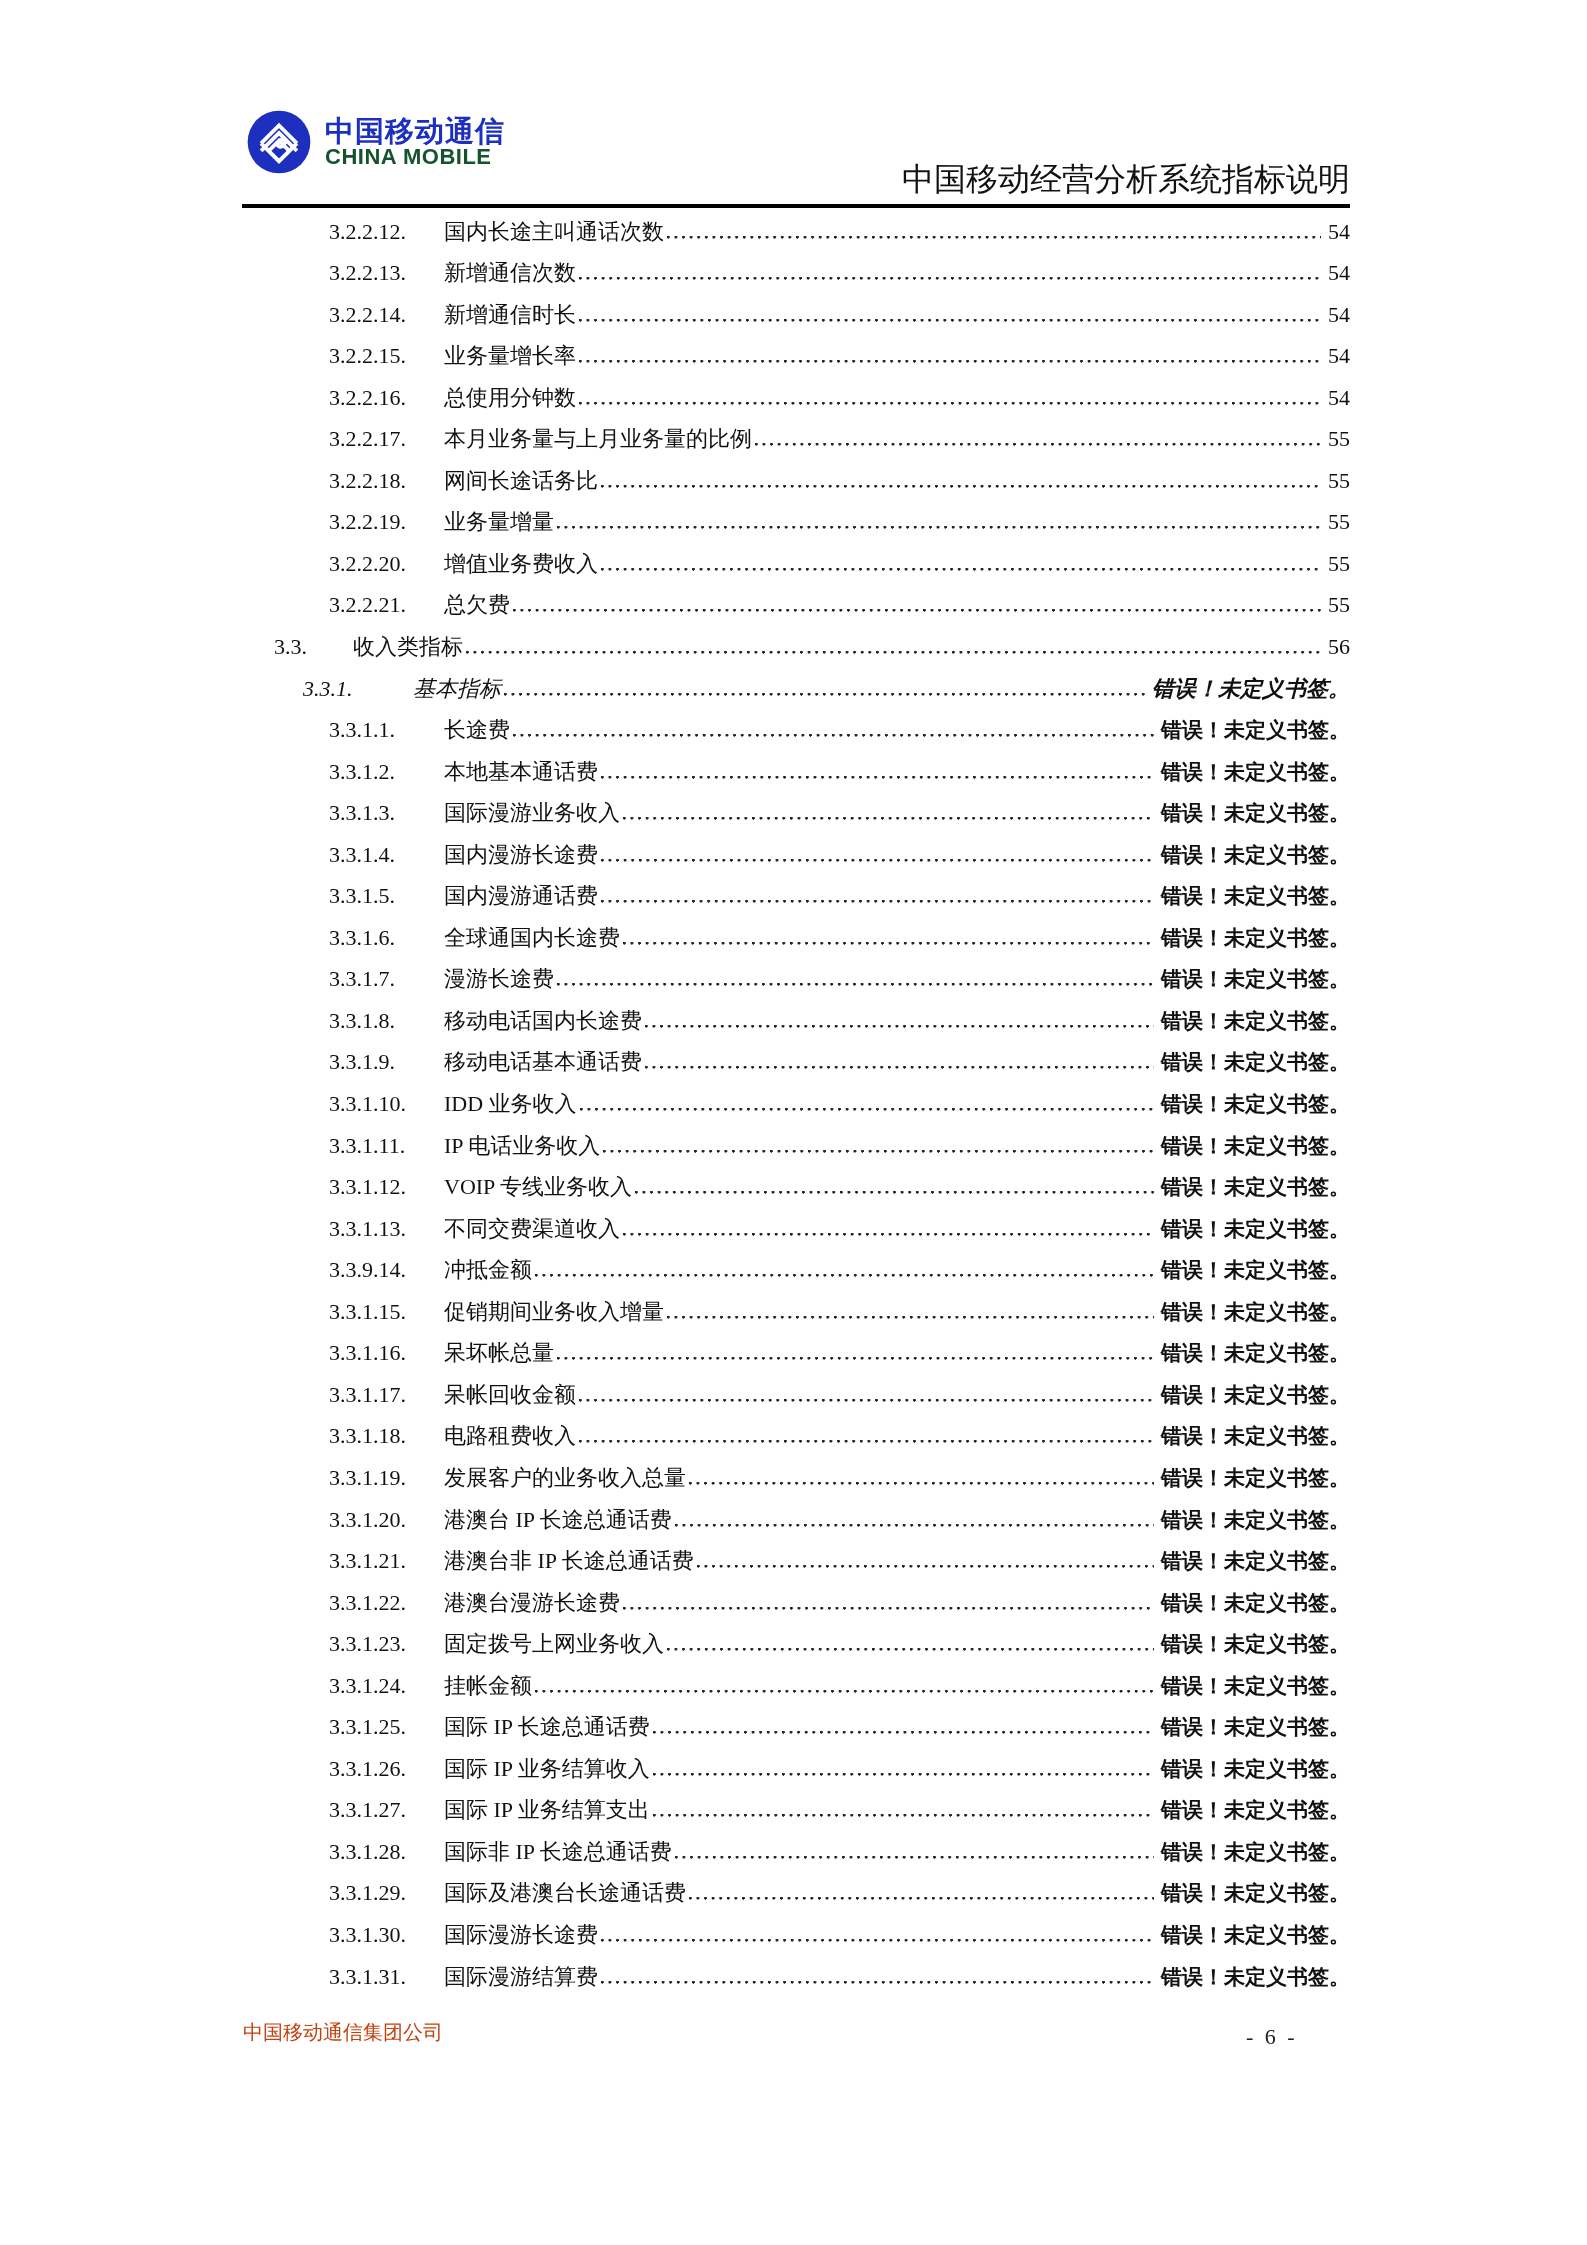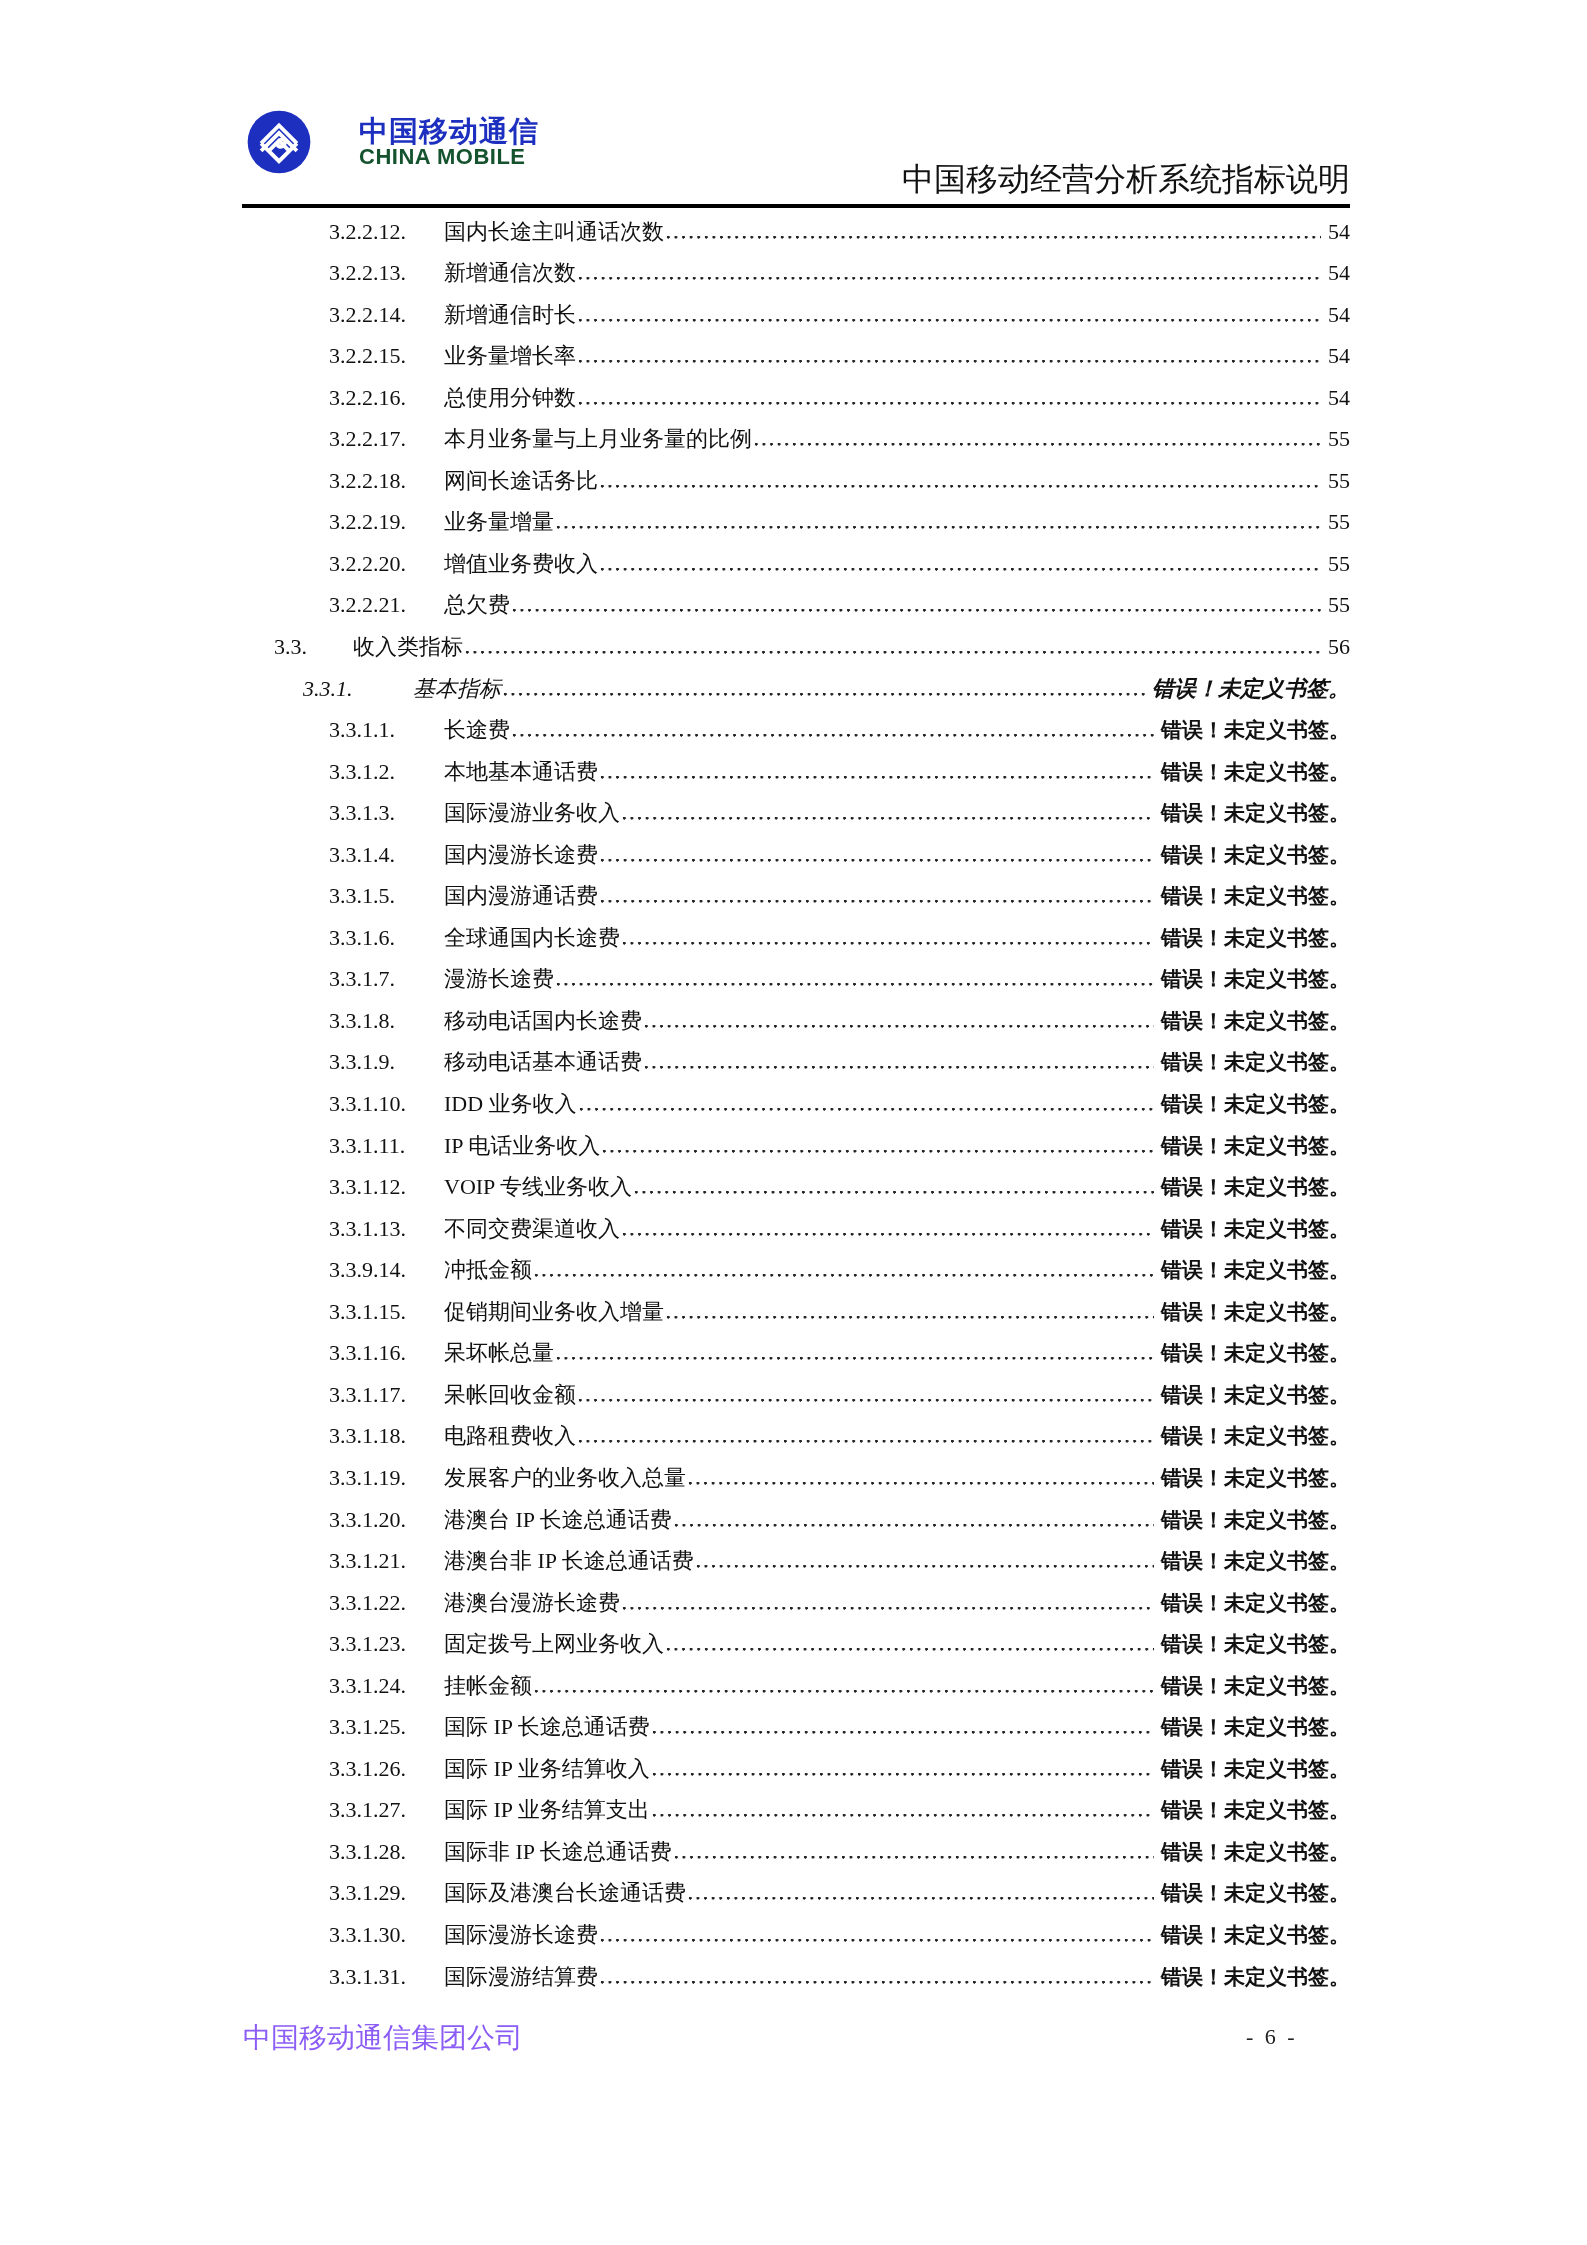--- a/index.html
+++ b/index.html
@@ -5,21 +5,21 @@
   html,body { margin:0; padding:0; background:#e8e8e8; }
   .page {
     position:relative;
     width:1587px; height:2245px;
     background:#ffffff;
     font-family:"Liberation Serif","DejaVu Serif",serif;
     color:#111;
     overflow:hidden;
   }
   
-  .logo-wrap { position:absolute; left:247px; top:110px; display:flex; align-items:center;gap:34px; }
+  .logo-wrap { position:absolute; left:247px; top:110px; display:flex; align-items:center; }
   .logo-globe { width:64px; height:64px; display:block; }
   .logo-text { margin-left:14px; display:flex; flex-direction:column; justify-content:center; }
   .logo-cn {
     font-family:"Liberation Sans","DejaVu Sans",sans-serif;
     font-weight:700; font-size:29px; line-height:30px; letter-spacing:1px;
     color:#1d2fbe; white-space:nowrap;
   }
   .logo-en {
     font-family:"Liberation Sans","DejaVu Sans",sans-serif;
     font-weight:600; font-size:22px; line-height:22px; letter-spacing:0.5px;
@@ -61,21 +61,21 @@
   
   .err-ref {
     font-weight:700;
     font-family:"Liberation Sans","DejaVu Sans",sans-serif;
     font-size:21px;
   }
   .lv3 .err-ref { font-style:italic; font-family:"Liberation Serif","DejaVu Serif",serif; font-size:22px; }
   
   .footer-company {
     position:absolute; left:243px; top:2019px;
-    font-size:28px; color:#8b5cf6; white-space:nowrap;
+    font-size:20px; color:#c2410c; white-space:nowrap;
   }
   .footer-page {
     position:absolute; left:1246px; top:2024px;
     font-size:22px; letter-spacing:3px; color:#222; white-space:nowrap;
   }
 </style>
 </head>
 <body>
 
 <div class="page">

